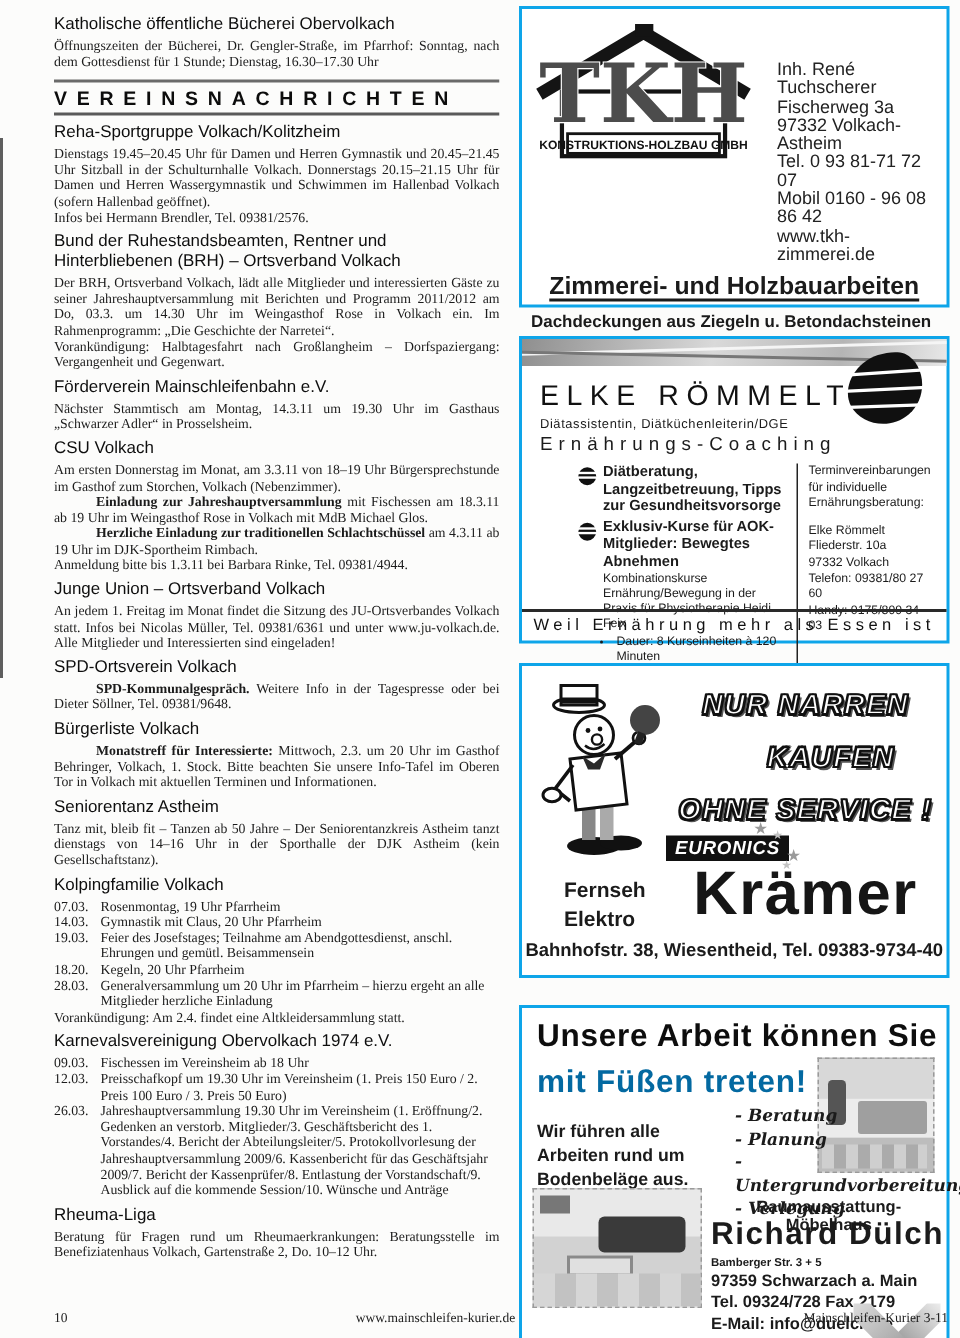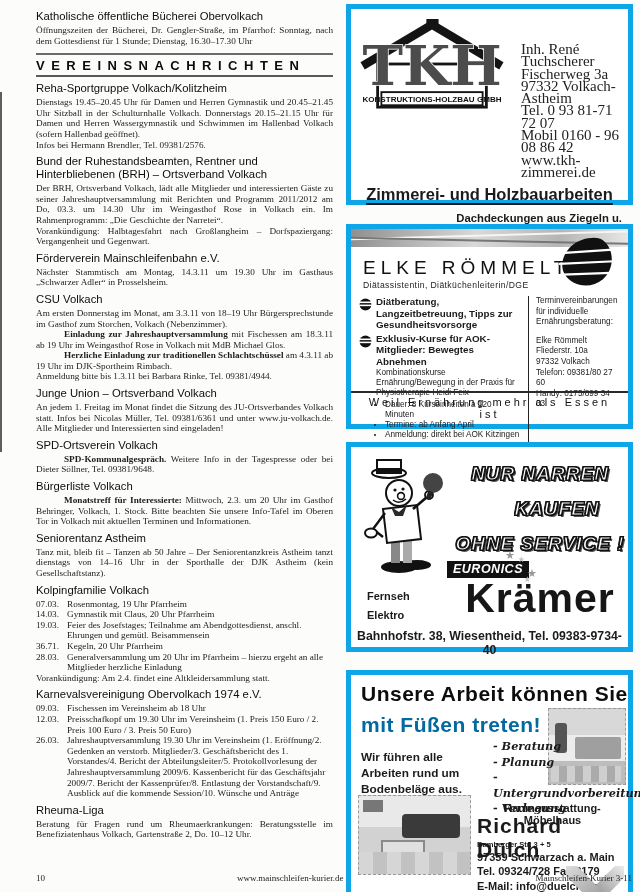--- a/index.html
+++ b/index.html
@@ -31,46 +31,46 @@
   .date-row .dtext { flex:1; }
   .banner {
     margin:7px 0 2px; padding:2.5px 0;
     border-top:2px solid #6a6a6a; border-bottom:2.5px solid #5a5a5a;
     font-family:"Liberation Sans", sans-serif; font-weight:bold;
     font-size:13px; letter-spacing:6.5px; white-space:nowrap; color:#0c0c0c;
   }
 
   
   .right-col { position:absolute; left:346px; top:4px; width:287px; height:884px; }
-  .ad { position:absolute; left:0; width:287px; background:#fff; border:5px solid #0ea5e9; }
+  .ad { position:absolute; left:0; width:287px; background:#fff; border:2px solid #0ea5e9; }
 
   
   .ad-tkh { top:0; height:201px; padding:4px 6px; }
   .tkh-top { display:flex; }
   .tkh-logo { width:150px; height:102px; flex:0 0 150px; }
-  .tkh-contact { margin:30px 0 0 14px; font-family:Liberation Serif, serif; font-size:15px; line-height:12.3px; color:#222; }
+  .tkh-contact { margin:30px 0 0 14px; font-family:Liberation Sans, sans-serif; font-size:12px; line-height:12.3px; color:#222; }
   .tkh-headline {
     margin-top:7px; text-align:center;
     font-family:"Liberation Sans", sans-serif; font-weight:bold; font-size:16.5px;
     text-decoration:underline; text-decoration-thickness:2px; text-underline-offset:3px;
   }
-  .tkh-services { margin-top:7px; text-align:right; font-family:"Liberation Sans", sans-serif; font-weight:bold; font-size:11.3px; line-height:14.5px; }
+  .tkh-services { margin-top:7px; text-align:left; font-family:"Liberation Sans", sans-serif; font-weight:bold; font-size:11.3px; line-height:14.5px; }
 
   
   .ad-roemmelt { top:220px; height:205px; }
   .rm-band { position:relative; height:18px; background:linear-gradient(100deg,#8f8f8f,#d9d9d9 45%,#b5b5b5 75%,#e8e8e8); overflow:hidden; }
   .rm-band i { position:absolute; display:block; height:1.5px; width:320px; background:#f5f5f5; }
   .rm-band i.l1 { top:5px; left:-10px; transform:rotate(-1.6deg); }
   .rm-band i.l2 { top:11px; left:-10px; transform:rotate(1.2deg); background:#777; }
   .rm-pebble { position:absolute; right:10px; top:8px; width:66px; height:52px; }
   .rm-head { padding:10px 12px 0; font-family:"Liberation Sans", sans-serif; }
   .rm-name { font-size:19px; letter-spacing:5px; color:#111; }
   .rm-sub { font-size:8.6px; letter-spacing:.4px; margin-top:1px; }
   .rm-tag { font-size:12.5px; letter-spacing:4px; margin-top:2px; }
-  .rm-cols { display:flex; margin-top:6px; padding:0 8px 0 8px; font-family:"Liberation Sans", sans-serif; }
+  .rm-cols { display:flex; margin-top:6px; padding:0 8px 0 8px; font-family:"Liberation Sans", sans-serif;margin-left:29px; }
   .rm-left { flex:1 1 auto; padding-right:6px; }
   .rm-right { flex:0 0 92px; border-left:1.6px solid #222; padding-left:7px; font-size:8.2px; line-height:10.6px; }
   .rm-offer { display:flex; margin-bottom:2px; }
   .rm-offer .ball { flex:0 0 13px; margin:2px 4px 0 0; }
   .rm-offer-title { font-weight:bold; font-size:9.8px; line-height:11.5px; }
   .rm-offer-sub { font-size:8.2px; line-height:10px; margin-top:1px; }
   .rm-bullets { list-style:disc; margin:2px 0 0 9px; font-size:8.2px; line-height:10px; }
   .rm-contact-block { margin-top:8px; }
   .rm-slogan {
     position:absolute; left:0; right:0; bottom:2px; border-top:2px solid #2a2a2a;
@@ -89,21 +89,21 @@
     text-align:center; margin-bottom:13px; white-space:nowrap;
   }
   .kr-slogan.s2 { padding-left:34px; }
   .kr-euronics { position:absolute; left:96px; top:112px; font-family:"Liberation Sans", sans-serif; }
   .eu-box { display:inline-block; background:#111; color:#fff; font-weight:bold; font-style:italic; font-size:12.5px; padding:1px 6px 2px; letter-spacing:.5px; }
   .eu-star { position:absolute; color:#9a9a9a; font-size:11px; }
   .eu-star.a { top:-10px; right:14px; }
   .eu-star.b { top:-4px; right:4px; font-size:8px; color:#c2c2c2; }
   .eu-star.c { top:8px; right:-8px; }
   .eu-star.d { top:16px; right:-2px; font-size:8px; color:#c2c2c2; }
-  .kr-type { position:absolute; left:16px; top:140px; font-family:"Liberation Sans", sans-serif; font-weight:bold; font-size:11px; line-height:19px; }
+  .kr-type { position:absolute; left:28px; top:140px; font-family:"Liberation Sans", sans-serif; font-weight:bold; font-size:14px; line-height:19px; }
   .kr-name { position:absolute; left:100px; top:128px; width:178px; text-align:center; font-family:"Liberation Sans", sans-serif; font-weight:bold; font-size:41px; letter-spacing:1px; color:#161616; }
   .kr-addr { position:absolute; left:0; right:0; top:182px; text-align:center; font-family:"Liberation Sans", sans-serif; font-weight:bold; font-size:12.3px; }
 
   
   .ad-duelch { top:666px; height:262px; }
   .du-h1 { position:absolute; left:10px; top:7px; font-family:"Liberation Sans", sans-serif; font-weight:bold; font-size:21px; letter-spacing:.5px; color:#0d0d0d; }
   .du-h2 { position:absolute; left:10px; top:38px; font-family:"Liberation Sans", sans-serif; font-weight:bold; font-size:21px; letter-spacing:.5px; color:#0369a1; }
   .du-photo1 { position:absolute; left:197px; top:33px; width:78px; height:77px; border:1px dashed #9a9a9a; background:linear-gradient(180deg,#d8d8d8 0 35%, #ececec 35% 70%, #bdbdbd 70%); overflow:hidden; }
   .du-photo1 .fig { position:absolute; left:6px; top:14px; width:12px; height:30px; background:#555; border-radius:3px; }
   .du-photo1 .bed { position:absolute; right:4px; top:28px; width:46px; height:22px; background:#9f9f9f; border-radius:2px; }
@@ -189,21 +189,21 @@
         </div>
         <div class="date-row">
           <span class="date">14.03.</span>
           <span class="dtext">Gymnastik mit Claus, 20 Uhr Pfarrheim</span>
         </div>
         <div class="date-row">
           <span class="date">19.03.</span>
           <span class="dtext">Feier des Josefstages; Teilnahme am Abendgottesdienst, anschl. Ehrungen und gemütl. Beisammensein</span>
         </div>
         <div class="date-row">
-          <span class="date">36.71.</span>
+          <span class="date">18.20.</span>
           <span class="dtext">Kegeln, 20 Uhr Pfarrheim</span>
         </div>
         <div class="date-row">
           <span class="date">28.03.</span>
           <span class="dtext">Generalversammlung um 20 Uhr im Pfarrheim – hierzu ergeht an alle Mitglieder herzliche Einladung</span>
         </div>
         <p class="body-p">Vorankündigung: Am 2.4. findet eine Altkleidersammlung statt.</p>
       </section>
       <section>
         <h3 class="sec-title">Karnevalsvereinigung Obervolkach 1974 e.V.</h3>
@@ -262,20 +262,21 @@
       </div>
     <svg class="rm-pebble" viewBox="0 0 70 58">
       <path d="M52,2 C67,9 70,34 55,47 C41,59 20,55 12,41 C5,28 14,9 32,3 C39,1 46,0 52,2 Z" fill="#101010"></path>
       <line x1="8" y1="18" x2="66" y2="14" stroke="#fff" stroke-width="2.4"></line>
       <line x1="6" y1="30" x2="68" y2="27" stroke="#fff" stroke-width="2.4"></line>
       <line x1="10" y1="42" x2="64" y2="40" stroke="#fff" stroke-width="2.4"></line>
     </svg>
     <div class="rm-head">
       <div class="rm-name">ELKE RÖMMELT</div>
       <div class="rm-sub">Diätassistentin, Diätküchenleiterin/DGE</div>
+      <div class="rm-tag">Ernährungs-Coaching</div>
     </div>
     <div class="rm-cols">
       <div class="rm-left">
         <div class="rm-offer">
           <svg class="ball" viewBox="0 0 14 14" width="13" height="13">
               <circle cx="7" cy="7" r="6.4" fill="#101010"></circle>
               <rect x="0" y="3.8" width="14" height="1.7" fill="#fff"></rect>
               <rect x="0" y="7.1" width="14" height="1.7" fill="#fff"></rect>
             </svg>
           <div class="rm-offer-title">Diätberatung, Langzeitbetreuung, Tipps zur Gesundheitsvorsorge</div>

